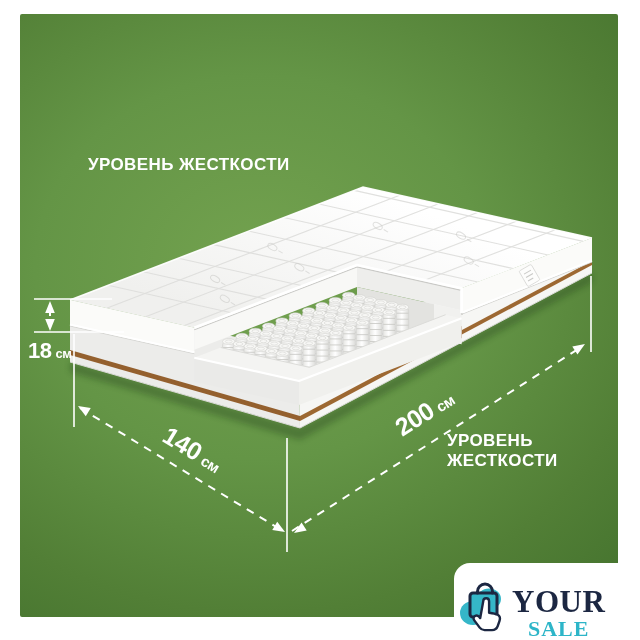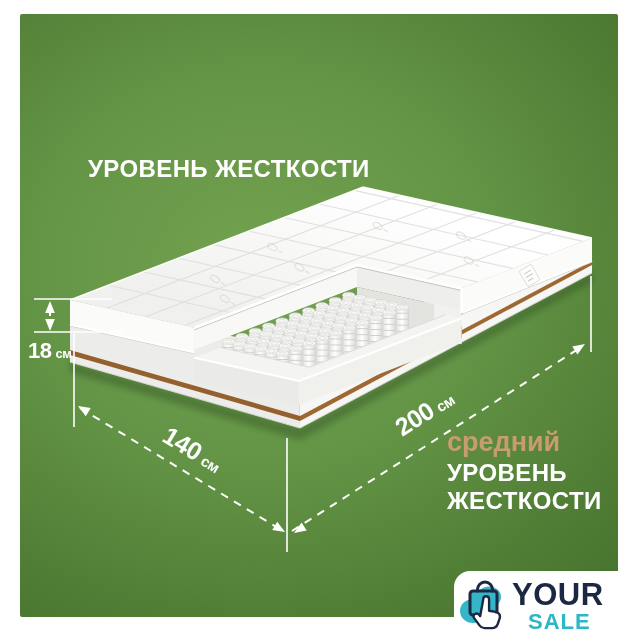--- a/index.html
+++ b/index.html
@@ -7,32 +7,32 @@
          font-family:"Liberation Sans","DejaVu Sans",sans-serif;}
   .panel{position:absolute;left:20px;top:14px;width:598px;height:603px;border-radius:2px;
          background:radial-gradient(ellipse 560px 480px at 40% 42%,
             #73a24f 0%, #649546 40%, #527f36 72%, #41702c 100%);}
   svg.scene{position:absolute;left:0;top:0;width:640px;height:640px;}
 
   .page-title{position:absolute;left:56px;top:40px;color:#ffffff;font-size:63px;line-height:1;
               font-weight:bold;letter-spacing:-1px;}
   .firmness{position:absolute;}
   .firmness .level{font-weight:bold;font-size:27px;line-height:1.05;color:#c79d6f;}
-  .firmness .lab{font-weight:bold;font-size:24px;letter-spacing:.4px;color:#ffffff;margin-top:3px;}
+  .firmness .lab{font-weight:bold;font-size:17px;letter-spacing:.4px;color:#ffffff;margin-top:3px;}
   .firm-top{left:88px;top:152px;}
   .firm-bottom{left:447px;top:428px;}
 
   .dim{fill:#ffffff;letter-spacing:-.5px;}
   .dim .dv{font-size:22px;font-weight:bold;}
   .dim .du{font-size:13px;font-weight:bold;}
   .dim.big .dv{font-size:25px;}
   .dim.big .du{font-size:15px;}
 
-  .logo-card{position:absolute;right:0;bottom:0;width:186px;height:69px;background:#ffffff;
-             border-radius:16px 0 0 0;display:flex;align-items:center;}
+  .logo-card{position:absolute;right:0;bottom:0;width:186px;height:77px;background:#ffffff;
+             border-radius:16px 0 0 0;display:flex;align-items:flex-end;font-family:Liberation Serif, serif;}
   .logo-icon{width:52px;height:56px;margin:4px 0 4px 5px;flex:0 0 auto;}
   .logo-text{margin-left:1px;line-height:1;}
   .logo-text .l1{font-size:31px;font-weight:900;color:#1c2742;letter-spacing:.5px;}
   .logo-text .l2{font-size:22px;font-weight:800;color:#2db5c8;letter-spacing:1px;margin-left:16px;margin-top:1px;}
 </style>
 </head>
 <body>
 
 <div class="frame">
   <div class="panel"></div>
@@ -704,21 +704,20 @@
 
     <text class="dim big" transform="translate(429,420) rotate(-32.4)" text-anchor="middle"><tspan class="dv">200</tspan><tspan class="du" dx="5">см</tspan></text>
   </svg>
 
 
   <div class="firmness firm-top">
     <div class="lab">УРОВЕНЬ ЖЕСТКОСТИ</div>
   </div>
 
   <div class="firmness firm-bottom">
-    <div class="level">средний</div>
     <div class="lab">УРОВЕНЬ ЖЕСТКОСТИ</div>
   </div>
 
   <div class="logo-card">
     <svg class="logo-icon" viewBox="0 0 52 56">
       <ellipse cx="14" cy="33" rx="13" ry="12" fill="#35b6c8"></ellipse>
       <ellipse cx="30" cy="19" rx="12" ry="10.5" fill="#35b6c8"></ellipse>
       <rect x="11" y="13" width="27" height="24" rx="3" fill="#35b6c8" stroke="#1c2742" stroke-width="3"></rect>
       <path d="M18.5 13 v-1.5 a7.5 7.5 0 0 1 15 0 V13" fill="none" stroke="#1c2742" stroke-width="3" stroke-linecap="round"></path>
       <path d="M24.2 21.5 c0-2 1.3-3.2 3-3.2 s2.9 1.3 2.9 3.2 v11.2 c3.2 .4 6.8 1.1 8.6 2.1 2.1 1.2 2.7 3.3 1.9 5.8 l-1.9 5.6 c-.9 2.6-2.9 3.9-5.7 3.9 h-7.4 c-2 0-3.7-.9-4.9-2.5 l-5.4-7.2 c-1.2-1.6-.9-3.5 .7-4.5 1.3-.8 3-.4 4.1 .9 l1.1 1.3 z" fill="#ffffff" stroke="#1c2742" stroke-width="2.4" stroke-linejoin="round"></path>

